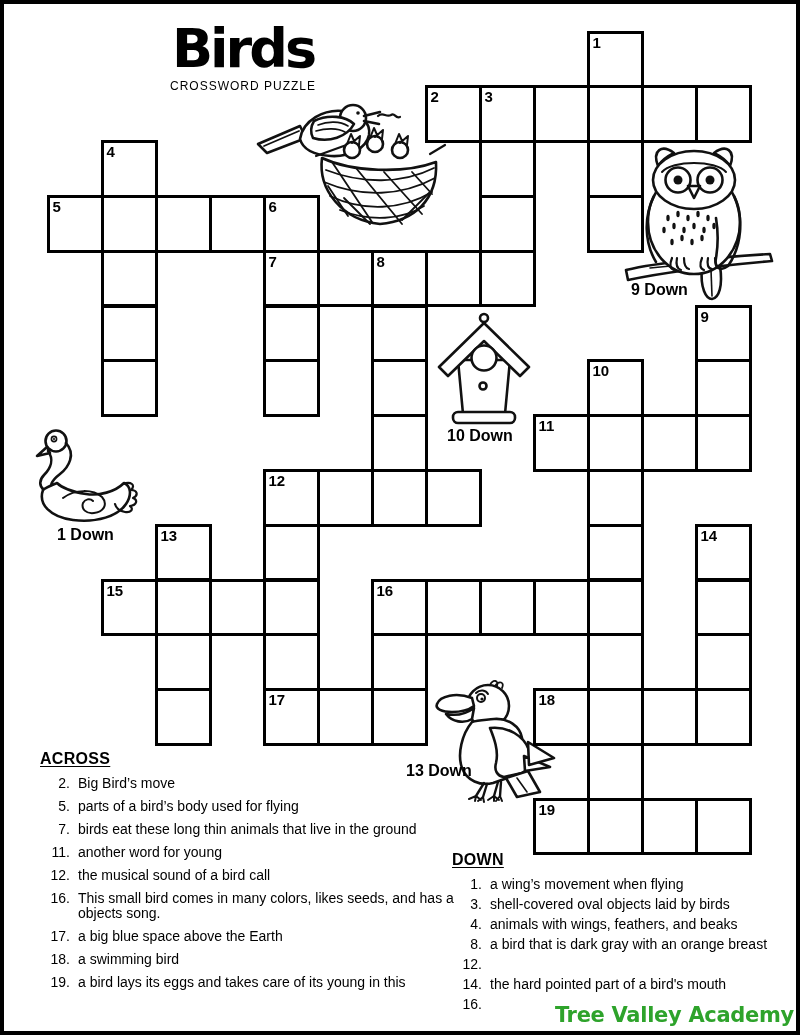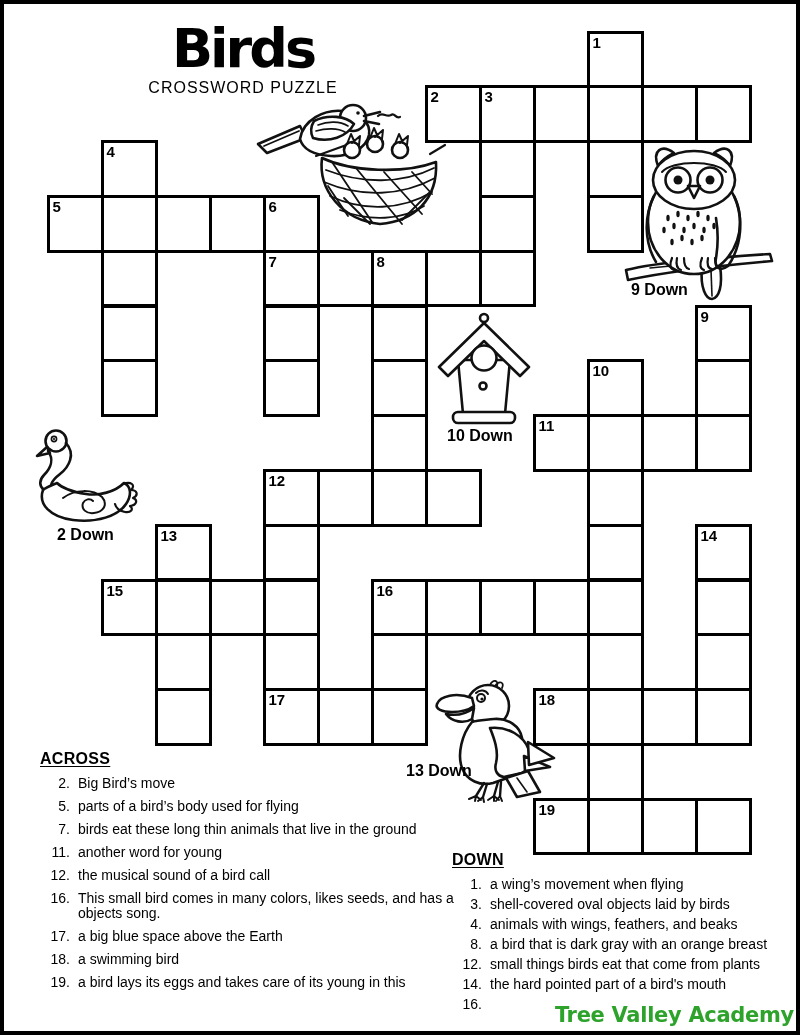--- a/index.html
+++ b/index.html
@@ -5,21 +5,21 @@
 <style>
   html,body{margin:0;padding:0;background:#fff;}
   .page{position:relative;width:800px;height:1035px;background:#fff;overflow:hidden;
         font-family:"Liberation Sans",sans-serif;color:#000;}
   .frame{position:absolute;inset:0;border:4px solid #000;pointer-events:none;z-index:60;}
 
   
   .title-block{position:absolute;left:118px;top:22px;width:250px;text-align:center;z-index:5;}
   .title-block h1{margin:0;font-family:"DejaVu Sans",sans-serif;font-weight:800;
                   font-size:54px;line-height:1.0;letter-spacing:-3px;}
-  .subtitle{margin-top:3px;font-size:16px;letter-spacing:1px;}
+  .subtitle{margin-top:3px;font-size:12px;letter-spacing:1px;}
 
   
   #grid{position:absolute;left:0;top:0;z-index:10;}
   .cell{position:absolute;box-sizing:border-box;border:3px solid #000;background:#fff;}
   .cellnum{position:absolute;top:0px;left:3px;font-weight:bold;font-size:15px;line-height:17px;}
 
   
   .illo{position:absolute;margin:0;z-index:8;}
   .illo svg{display:block;overflow:visible;}
   .illo figcaption{position:absolute;font-weight:bold;font-size:16px;white-space:nowrap;}
@@ -263,21 +263,21 @@
         <path d="M12,21 L2,30 L15,27 Z"></path>
         <circle cx="19" cy="13" r="2.6" fill="none" stroke-width="1.6"></circle>
         <circle cx="19" cy="13" r="1.1" fill="#111" stroke="none"></circle>
         <path d="M31,17 C41,28 34,41 25,48 C16,55 13,61 20,66" fill="none"></path>
         <path d="M13,25 C19,33 16,42 9,49 C4,54 4,60 9,64" fill="none"></path>
         <path d="M8,64 C3,78 15,91 38,94 C62,97 83,90 91,78 C97,69 96,60 89,57 C80,66 64,70 51,68 C38,66 27,62 22,57 C17,59 11,61 8,64 Z"></path>
         <path d="M28,72 C40,63 58,63 67,71 C73,78 69,86 59,87 C51,88 46,83 48,77 C50,73 55,72 58,75" fill="none" stroke-width="2"></path>
         <path d="M88,58 C96,55 101,59 96,64 C102,64 104,69 98,72 C103,74 102,79 95,80 C99,83 96,87 90,86 C85,85 81,82 80,78" fill="none" stroke-width="2.2"></path>
       </g>
     </svg>
-    <figcaption style="left:22px;top:100px">2 Down</figcaption>
+    <figcaption style="left:22px;top:100px">1 Down</figcaption>
   </figure>
 
   <figure class="illo" style="left:432px;top:678px;width:132px;height:124px">
     <svg width="132" height="124" viewBox="0 0 132 124">
       <g fill="#fff" stroke="#111" stroke-width="2.6" stroke-linecap="round" stroke-linejoin="round">
         <circle cx="56" cy="28" r="21"></circle>
         <path d="M58,7 C61,1 67,2 65,8 M63,8 C67,2 73,4 70,10" fill="none" stroke-width="1.8"></path>
         <path d="M40,20 C24,14 8,18 5,26 C3,31 10,34 20,34 C30,34 38,31 42,28 Z"></path>
         <path d="M14,36 C20,44 32,46 40,41 L42,30 C34,36 24,38 14,36 Z"></path>
         <path d="M44,15 C48,11 54,12 56,16" fill="none" stroke-width="2"></path>
@@ -353,21 +353,20 @@
         <li>
           <span class="num">4.</span>
           <span class="txt">animals with wings, feathers, and beaks</span>
         </li>
         <li>
           <span class="num">8.</span>
           <span class="txt">a bird that is dark gray with an orange breast</span>
         </li>
         <li>
           <span class="num">12.</span>
-          <span class="txt">small things birds eat that come from plants</span>
         </li>
         <li>
           <span class="num">14.</span>
           <span class="txt">the hard pointed part of a bird's mouth</span>
         </li>
         <li>
           <span class="num">16.</span>
         </li>
       </ol>
   </section>

